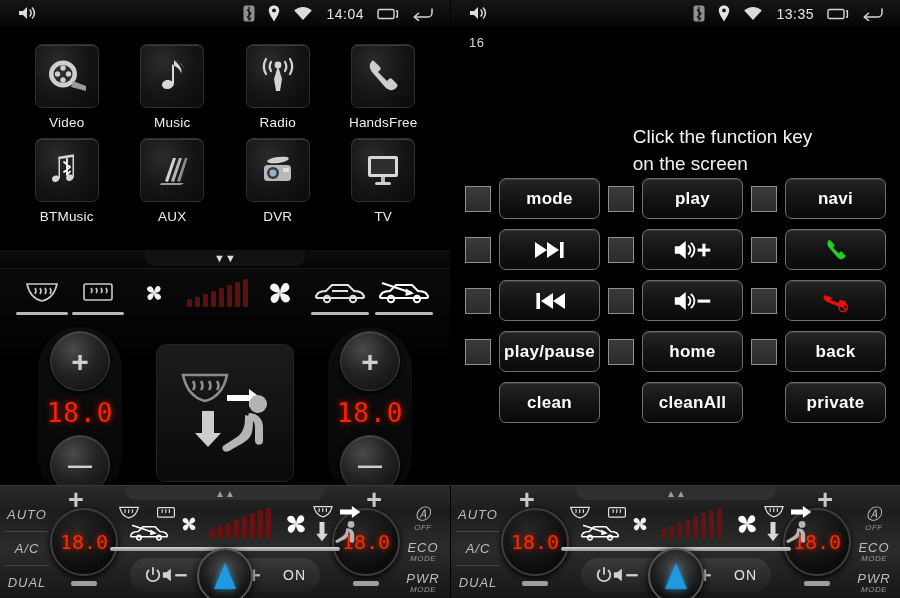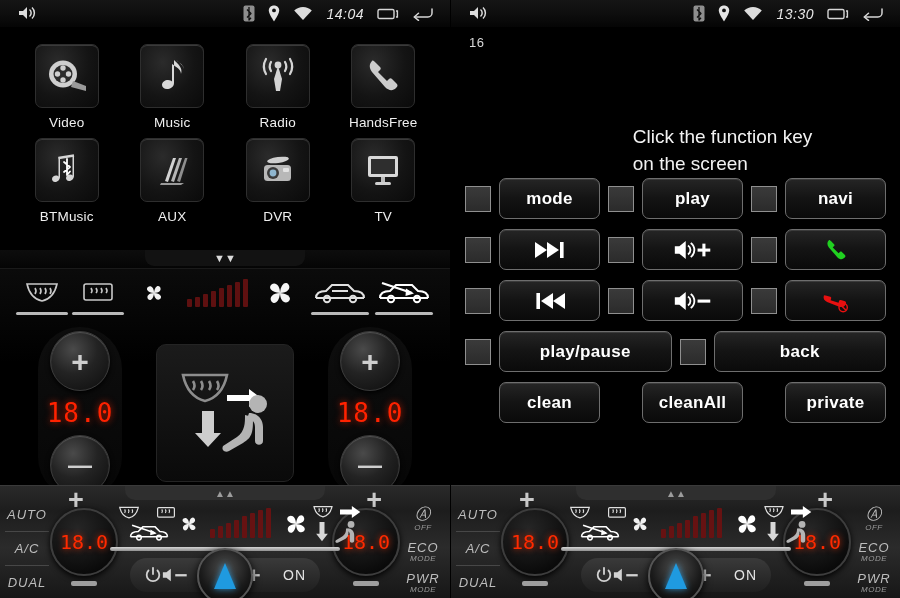--- a/index.html
+++ b/index.html
@@ -16,21 +16,21 @@
   .screen.right{ left:450px; border-left:1px solid #000; }
 
   
   .statusbar{
     position:relative; height:28px; width:100%;
     background:linear-gradient(to bottom,#151515 0%,#0d0d0d 55%,#050505 100%);
     border-bottom:1px solid #000;
     display:flex; align-items:center;
   }
   .sb-left{ display:flex; align-items:flex-start; gap:14px; padding-left:18px;flex-direction:column; }
-  .sb-right{ display:flex; align-items:center; gap:13px; margin-left:auto; padding-right:16px;font-style:italic; }
+  .sb-right{ display:flex; align-items:center; gap:13px; margin-left:auto; padding-right:16px; }
   .sb-vol{ font-size:13px; color:#d8d8d8; letter-spacing:.5px; }
   .sb-time{ font-size:14px; color:#e6e6e6; letter-spacing:.5px; }
   .ic{ display:inline-block; line-height:0; }
   .ic svg{ display:block; }
 
   
   .appgrid{
     position:relative;
     height:222px;
     padding:16px 14px 0 14px;
@@ -669,21 +669,21 @@
         <svg width="12" height="17" viewBox="0 0 12 17">
             <path d="M6 0.5 C2.8 0.5 0.8 2.8 0.8 5.6 C0.8 9 6 16.5 6 16.5 C6 16.5 11.2 9 11.2 5.6 C11.2 2.8 9.2 0.5 6 0.5 Z" fill="#e4e4e4"></path>
             <circle cx="6" cy="5.4" r="1.9" fill="#101010"></circle>
           </svg>
       </span>
       <span class="ic">
         <svg width="20" height="15" viewBox="0 0 20 15">
             <path d="M10 14 L1.2 4.6 A12.6 12.6 0 0 1 18.8 4.6 Z" fill="#dcdcdc"></path>
           </svg>
       </span>
-      <span class="sb-time">13:30</span>
+      <span class="sb-time">13:35</span>
       <span class="ic">
         <svg width="22" height="15" viewBox="0 0 22 15">
             <rect x="1" y="3.5" width="16" height="9" rx="1.6" fill="none" stroke="#d6d6d6" stroke-width="1.4"></rect>
             <path d="M19 5 h1.4 v6 H19" fill="none" stroke="#d6d6d6" stroke-width="1.4"></path>
           </svg>
       </span>
       <span class="ic">
         <svg width="22" height="14" viewBox="0 0 22 14">
             <path d="M20 2 v4 a4 4 0 0 1 -4 4 H3" fill="none" stroke="#d6d6d6" stroke-width="1.5" stroke-linecap="round"></path>
             <path d="M6.5 6.2 L2.2 10 L6.5 13.4" fill="none" stroke="#d6d6d6" stroke-width="1.5" stroke-linecap="round" stroke-linejoin="round"></path>
@@ -782,20 +782,24 @@
             <path d="M28.6 25.6 L37.4 34.4" stroke="#e81010" stroke-width="2.2"></path>
           </svg>
         </button>
       </div>
     </div>
 
     <div class="keyrow">
       <div class="keycell">
         <span class="chk"></span>
         <button class="kbtn">play/pause</button>
+      </div>
+      <div class="keycell">
+        <span class="chk"></span>
+        <button class="kbtn">home</button>
       </div>
       <div class="keycell">
         <span class="chk"></span>
         <button class="kbtn">back</button>
       </div>
     </div>
 
     <div class="keyrow">
       <div class="keycell">
         <span class="chk spacer"></span>

